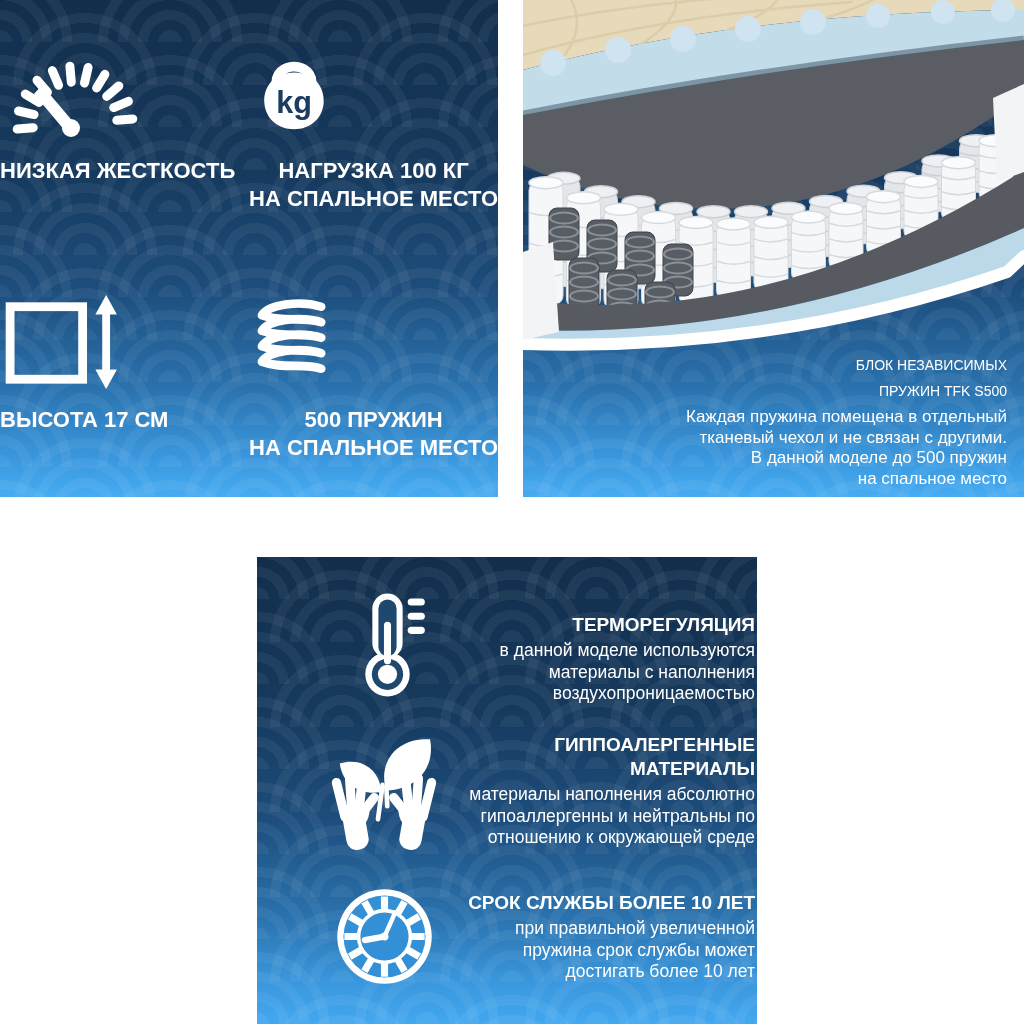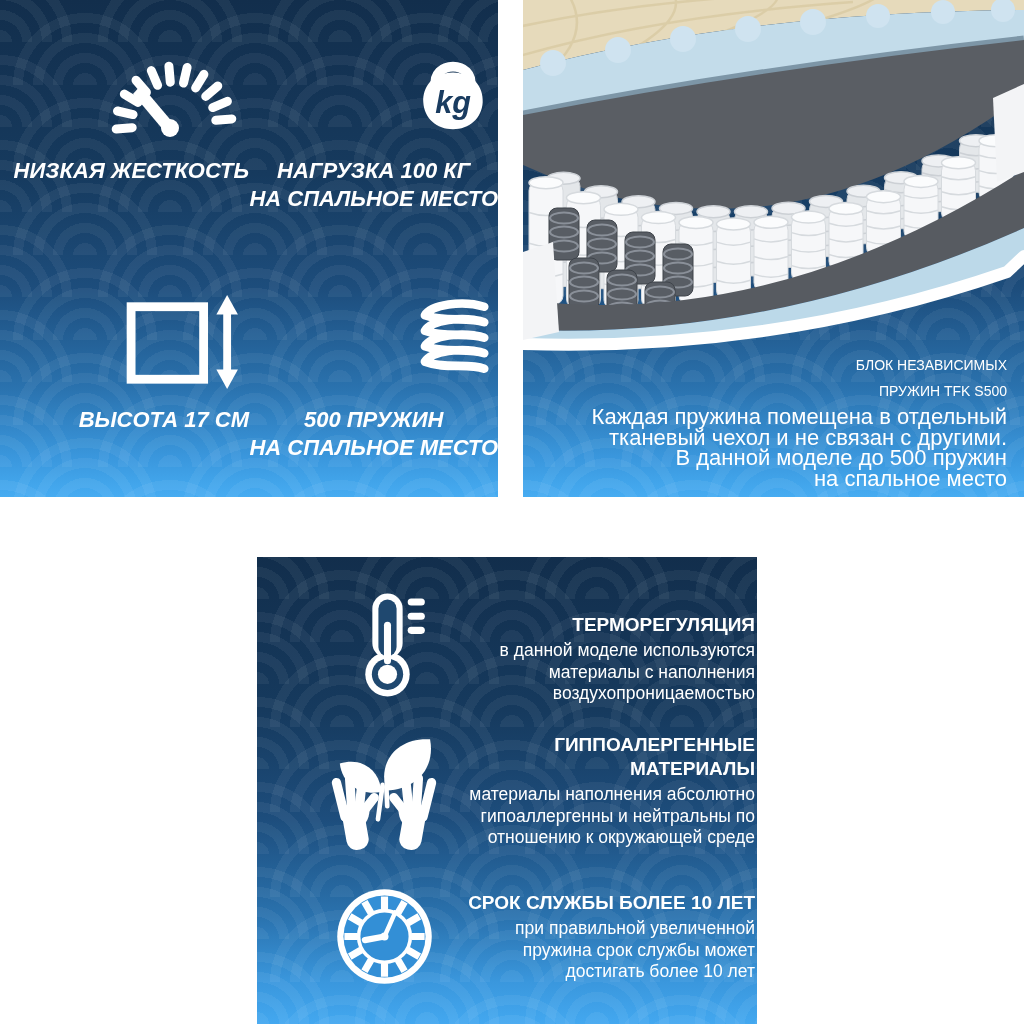--- a/index.html
+++ b/index.html
@@ -12,27 +12,27 @@
   .panel-b{left:257px;top:557px;width:500px;height:467px;
          background:linear-gradient(180deg,#122e4c 0%,#163a5e 33%,#1d4d7c 56%,#2a72ae 77%,#3a97dd 91%,#43a8f0 100%);}
   
   .sg{position:absolute;inset:0;pointer-events:none;
     background-image:
       radial-gradient(circle 85px at 50% 100%, rgba(255,255,255,.05) 0 12px, rgba(255,255,255,0) 12px 22px, rgba(255,255,255,.05) 22px 32px, rgba(255,255,255,0) 32px 42px, rgba(255,255,255,.05) 42px 52px, rgba(255,255,255,0) 52px 62px, rgba(255,255,255,.05) 62px 72px, rgba(255,255,255,0) 72px),
       radial-gradient(circle 85px at 50% 100%, rgba(255,255,255,.05) 0 12px, rgba(255,255,255,0) 12px 22px, rgba(255,255,255,.05) 22px 32px, rgba(255,255,255,0) 32px 42px, rgba(255,255,255,.05) 42px 52px, rgba(255,255,255,0) 52px 62px, rgba(255,255,255,.05) 62px 72px, rgba(255,255,255,0) 72px);
     background-size:170px 85px;
     background-position:0 0,85px 42px;
     background-repeat:repeat;}
-  .cell{position:absolute;width:249px;display:flex;flex-direction:column;align-items:flex-end;font-style:italic;}
+  .cell{position:absolute;width:249px;display:flex;flex-direction:column;align-items:flex-start;}
   .icon-box{display:flex;align-items:center;justify-content:center;height:105px;}
   .feat-label{margin-top:14px;color:#fff;font-weight:bold;font-size:22px;line-height:28px;text-align:center;white-space:nowrap;}
   .mattress{position:absolute;left:0;top:0;}
   .tr-text{position:absolute;right:17px;top:352px;width:470px;text-align:right;color:#fff;}
   .tr-title{font-size:14px;font-weight:normal;line-height:26px;}
-  .tr-body{font-size:22px;line-height:20.5px;margin-top:3px;}
+  .tr-body{font-size:17px;line-height:20.5px;margin-top:3px;}
   .bicon{position:absolute;}
   .btext{position:absolute;left:198px;width:300px;text-align:right;color:#fff;}
   .btitle{font-size:19px;font-weight:bold;line-height:24px;}
   .bbody{font-size:17.5px;line-height:21.5px;margin-top:3px;}
 </style>
 </head>
 <body>
 
 <div class="stage">
 

